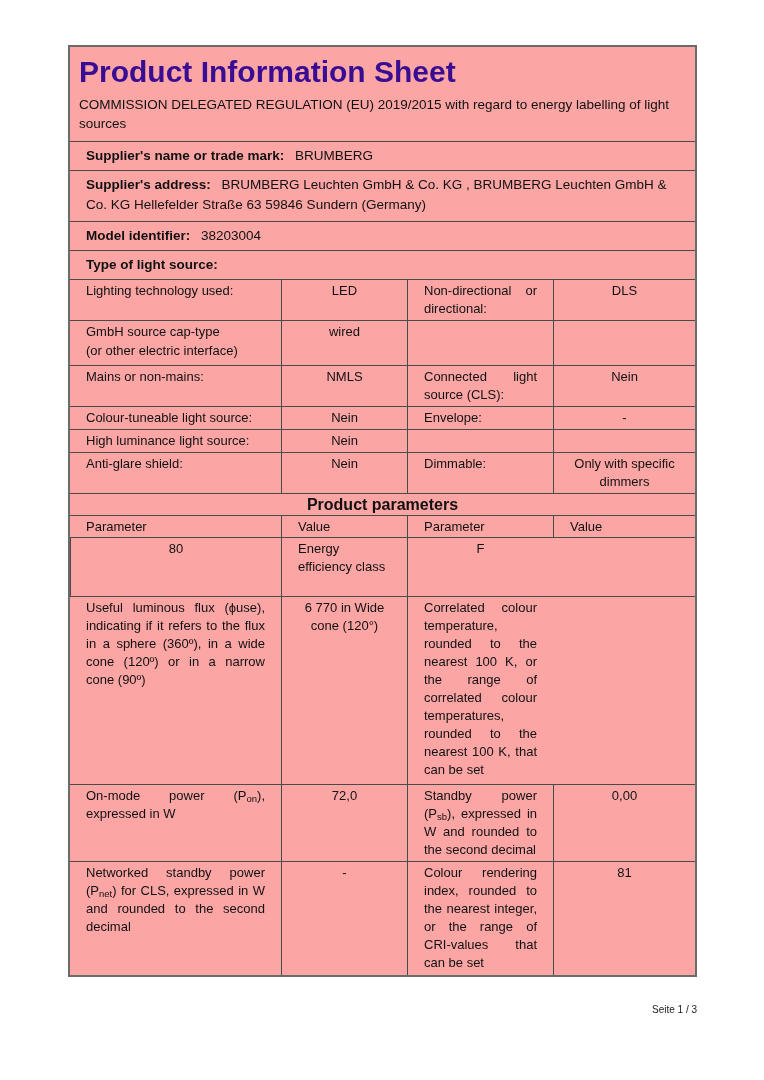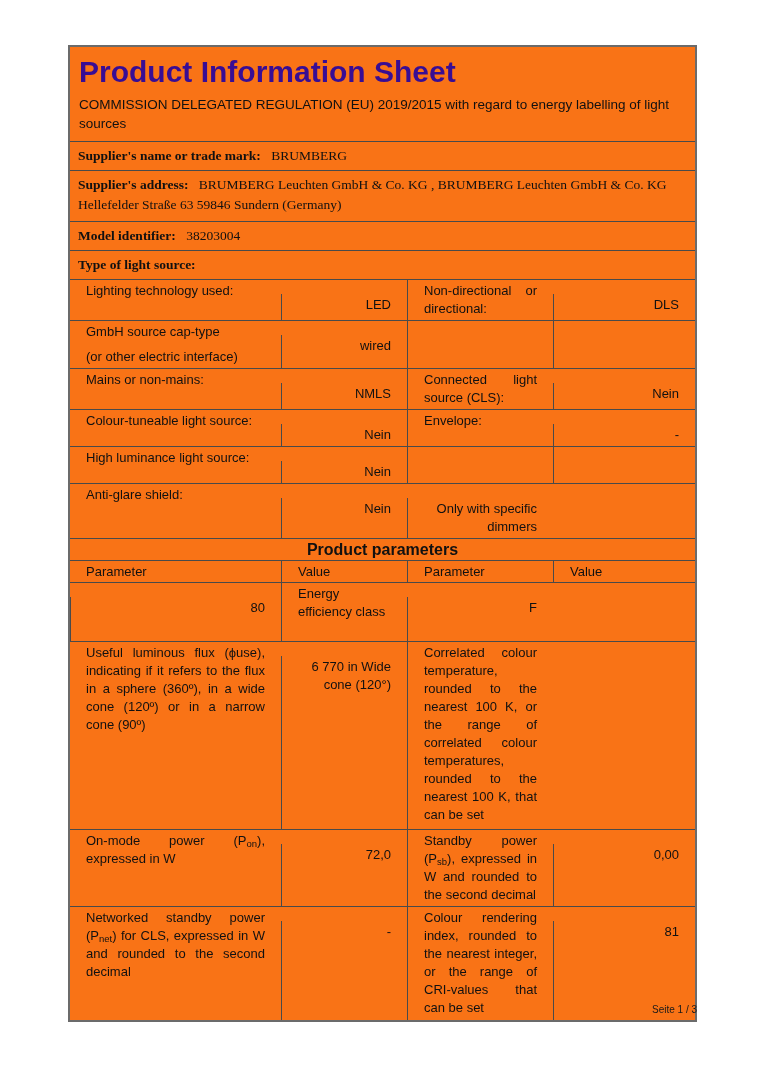--- a/index.html
+++ b/index.html
@@ -9,56 +9,56 @@
     background: #ffffff;
     font-family: "Liberation Sans", sans-serif;
     color: #111111;
     -webkit-font-smoothing: antialiased;
   }
   .page { position: relative; width: 764px; height: 1080px; background: #ffffff; overflow: hidden; }
 
   .tbl {
     position: absolute; left: 68px; top: 45px; width: 629px;
     border: 2px solid #6b6b6b;
-    background: #f97316;
+    background: #fca5a5;
   }
   .row { border-top: 1px solid #4a4a4a; }
   .row:first-child { border-top: none; }
 
   
   .title-row { padding: 7px 9px 8px 9px; min-height: 86px; }
   .title {
     margin: 0; font-size: 30px; line-height: 35px; font-weight: 700;
     color: #380d94; letter-spacing: 0px;
   }
   .subtitle { margin: 6px 0 0 0; font-size: 13.5px; line-height: 19px; color: #111; }
 
-  .kv { padding: 4px 8px; font-size: 13.5px; line-height: 20px; font-family: Liberation Serif, serif; }
+  .kv { padding: 4px 16px; font-size: 13.5px; line-height: 20px; }
   .kv-label { font-weight: 700; }
   .kv-value { margin-left: 7px; font-weight: 400; }
   .kv-name    { min-height: 29px; }
   .kv-address { min-height: 51px; }
   .kv-model   { min-height: 28px; }
   .kv-type    { min-height: 28px; }
 
   .section {
     text-align: center; font-weight: 700; font-size: 16px; line-height: 17px;
     padding: 2px 5px; min-height: 21px;
   }
 
   
   .grid { display: grid; grid-template-columns: 211px 126px 146px 1fr; }
   .c {
     border-left: 1px solid #4a4a4a;
     padding: 2px 16px; font-size: 13px; line-height: 18px;
   }
   .c.c1 { border-left: none; }
   .just { text-align: justify; }
-  .ctr  { text-align: right; margin-top: 14px; }
-  .line2 { margin-top: 7px; }
+  .ctr  { text-align: center; }
+  .line2 { margin-top: 1px; }
 
   .r6  { min-height: 40px; }
   .r7  { min-height: 45px; }
   .r8  { min-height: 41px; }
   .r9  { min-height: 22px; }
   .r10 { min-height: 21px; }
   .r11 { min-height: 41px; }
   .r13 { min-height: 22px; }
   .r13 .c { line-height: 17px; }
   .r15 { min-height: 59px; }
@@ -137,20 +137,21 @@
     <div class="row grid r10">
       <div class="c c1 just">High luminance light source:</div>
       <div class="c c2 ctr">Nein</div>
       <div class="c c3"></div>
       <div class="c c4"></div>
     </div>
 
     <div class="row grid r11">
       <div class="c c1 just">Anti-glare shield:</div>
       <div class="c c2 ctr">Nein</div>
+      <div class="c c3 just">Dimmable:</div>
       <div class="c c4 ctr">Only with specific dimmers</div>
     </div>
 
     <div class="row section">Product parameters</div>
 
     <div class="row grid r13">
       <div class="c c1">Parameter</div>
       <div class="c c2">Value</div>
       <div class="c c3">Parameter</div>
       <div class="c c4">Value</div>

